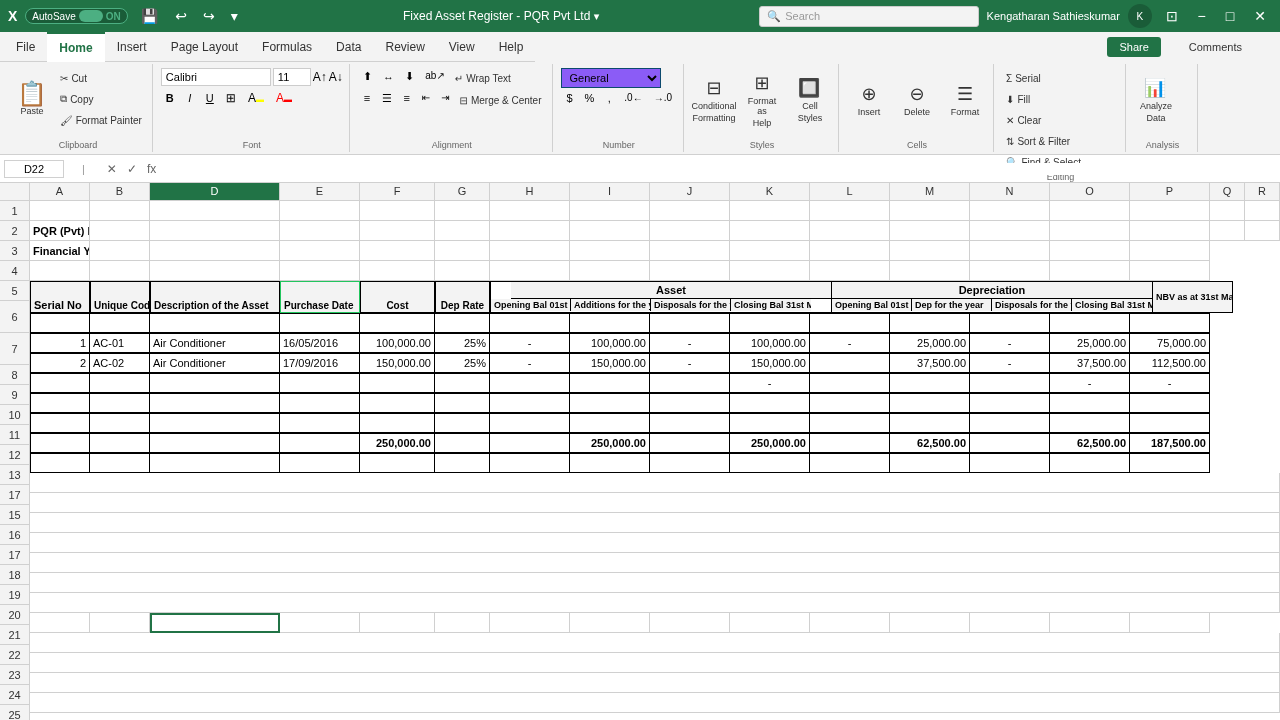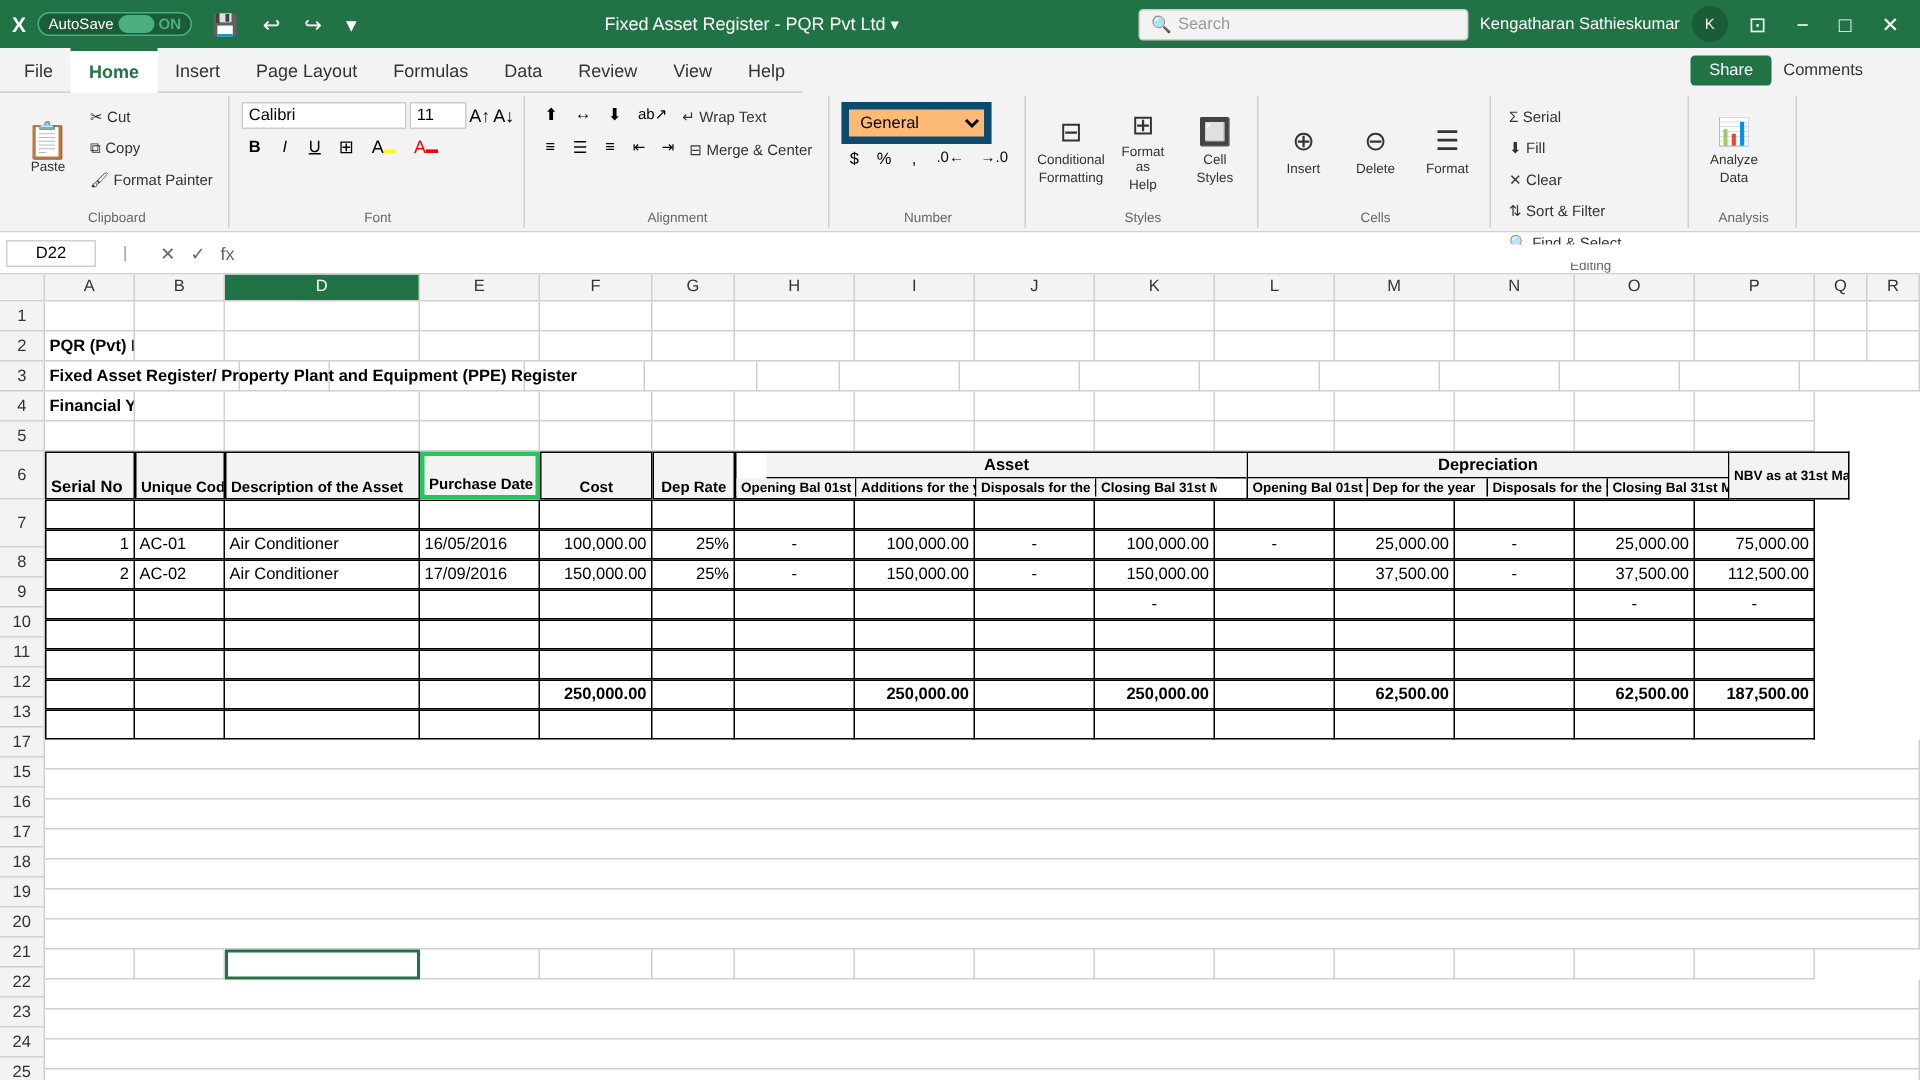--- a/index.html
+++ b/index.html
@@ -45,21 +45,21 @@
     .font-size-box { border: 1px solid #ccc; padding: 2px 4px; width: 38px; font-size: 11px; background: white; }
     .font-controls-row { display: flex; align-items: center; gap: 2px; margin-bottom: 1px; }
     .font-format-row { display: flex; align-items: center; gap: 2px; }
     .fmt-btn { border: 1px solid transparent; padding: 1px 4px; cursor: pointer; font-size: 11px; border-radius: 2px; min-width: 18px; text-align: center; }
     .fmt-btn.bold { font-weight: bold; }
     .fmt-btn.italic { font-style: italic; }
     .fmt-btn.underline { text-decoration: underline; }
     .align-row { display: flex; gap: 1px; }
 
     
-    .num-format-box { border: 5px solid #0c4a6e; padding: 2px 4px; width: 100px; font-size: 11px; background: #fdba74; }
+    .num-format-box { border: 1px solid #0c4a6e; padding: 2px 4px; width: 100px; font-size: 11px; background: #8b5cf6; }
 
     
     
 
     
     #formula-bar { height: 28px; display: flex; align-items: center; border-bottom: 1px solid #d0d0d0; padding: 0 4px; gap: 16px; background: white; }
     .cell-ref-box { border: 1px solid #d0d0d0; padding: 2px 6px; width: 60px; font-size: 11px; text-align: center; }
     .formula-divider { color: #999; margin: 0 2px; }
     .formula-icons { display: flex; gap: 2px; }
     .fml-btn { background: none; border: none; cursor: pointer; font-size: 12px; color: #666; padding: 2px 4px; }
@@ -149,21 +149,21 @@
       <div class="ribbon-tab">File</div>
       <div class="ribbon-tab active">Home</div>
       <div class="ribbon-tab">Insert</div>
       <div class="ribbon-tab">Page Layout</div>
       <div class="ribbon-tab">Formulas</div>
       <div class="ribbon-tab">Data</div>
       <div class="ribbon-tab">Review</div>
       <div class="ribbon-tab">View</div>
       <div class="ribbon-tab">Help</div>
     </div>
-    <div style="display:flex;align-items:center;gap:0;padding-right:30px;">
+    <div style="display:flex;align-items:center;gap:20px;padding-right:30px;">
       <button class="share-btn">Share</button>
       <button class="comments-btn">Comments</button>
     </div>
   </div>
 
   <div id="ribbon-content">
 
     <div class="ribbon-group">
       <div class="ribbon-group-content">
         <div class="rb-large">
@@ -429,37 +429,20 @@
         <div class="cell w-k"></div>
         <div class="cell w-l"></div>
         <div class="cell w-m"></div>
         <div class="cell w-n"></div>
         <div class="cell w-o"></div>
         <div class="cell w-p"></div>
         <div class="cell" style="width:60px;"></div>
         <div class="cell" style="width:60px;"></div>
       </div>
 
-      <div class="grid-row row-h">
-        <div class="cell w-b bold" style="white-space:nowrap;width:600px;overflow:visible;position:relative;z-index:1;">Fixed Asset Register/ Property Plant and Equipment (PPE) Register</div>
-        <div class="cell w-c"></div>
-        <div class="cell w-d"></div>
-        <div class="cell w-e"></div>
-        <div class="cell w-f"></div>
-        <div class="cell w-g"></div>
-        <div class="cell w-h"></div>
-        <div class="cell w-i"></div>
-        <div class="cell w-j"></div>
-        <div class="cell w-k"></div>
-        <div class="cell w-l"></div>
-        <div class="cell w-m"></div>
-        <div class="cell w-n"></div>
-        <div class="cell w-o"></div>
-        <div class="cell w-p"></div>
-      </div>
 
       <div class="grid-row row-h">
         <div class="cell w-b bold">Financial Year 2016/2017</div>
         <div class="cell w-c"></div>
         <div class="cell w-d"></div>
         <div class="cell w-e"></div>
         <div class="cell w-f"></div>
         <div class="cell w-g"></div>
         <div class="cell w-h"></div>
         <div class="cell w-i"></div>
@@ -487,21 +470,21 @@
         <div class="cell w-m"></div>
         <div class="cell w-n"></div>
         <div class="cell w-o"></div>
         <div class="cell w-p"></div>
       </div>
 
       <div class="grid-row row-h-tall" style="position:relative;">
         <div class="cell w-b header-cell bold" style="align-items:flex-end;justify-content:flex-start;border:1px solid #000;">Serial No</div>
         <div class="cell w-c header-cell bold" style="align-items:flex-end;justify-content:flex-start;border:1px solid #000;font-size:10px;">Unique Code</div>
         <div class="cell w-d header-cell bold" style="align-items:flex-end;justify-content:flex-start;border:1px solid #000;font-size:10px;">Description of the Asset</div>
-        <div class="cell w-e header-cell bold" style="align-items:flex-end;justify-content:flex-start;border:3px solid #22c55e;font-size:10px;">Purchase Date</div>
+        <div class="cell w-e header-cell bold" style="align-items:flex-end;justify-content:flex-start;border:1px solid #22c55e;font-size:10px;">Purchase Date</div>
         <div class="cell w-f header-cell bold" style="align-items:flex-end;justify-content:center;border:1px solid #000;font-size:10px;">Cost</div>
         <div class="cell w-g header-cell bold" style="align-items:flex-end;justify-content:center;border:1px solid #000;font-size:10px;">Dep Rate</div>
 
         <div style="display:flex;flex-direction:column;border:1px solid #000;">
           <div style="text-align:center;font-weight:bold;font-size:11px;border-bottom:1px solid #000;background:#f3f3f3;padding:2px 0;width:320px;margin-left:20px;">Asset</div>
           <div style="display:flex;">
             <div class="cell w-h header-cell bold" style="font-size:9px;border:none;border-right:1px solid #000;flex-direction:column;align-items:flex-start;">Opening Bal 01st Apr</div>
             <div class="cell w-i header-cell bold" style="font-size:9px;border:none;border-right:1px solid #000;flex-direction:column;align-items:flex-start;">Additions for the year</div>
             <div class="cell w-j header-cell bold" style="font-size:9px;border:none;border-right:1px solid #000;flex-direction:column;align-items:flex-start;">Disposals for the year</div>
             <div class="cell w-k header-cell bold" style="font-size:9px;border:none;flex-direction:column;align-items:flex-start;">Closing Bal 31st Mar</div>

